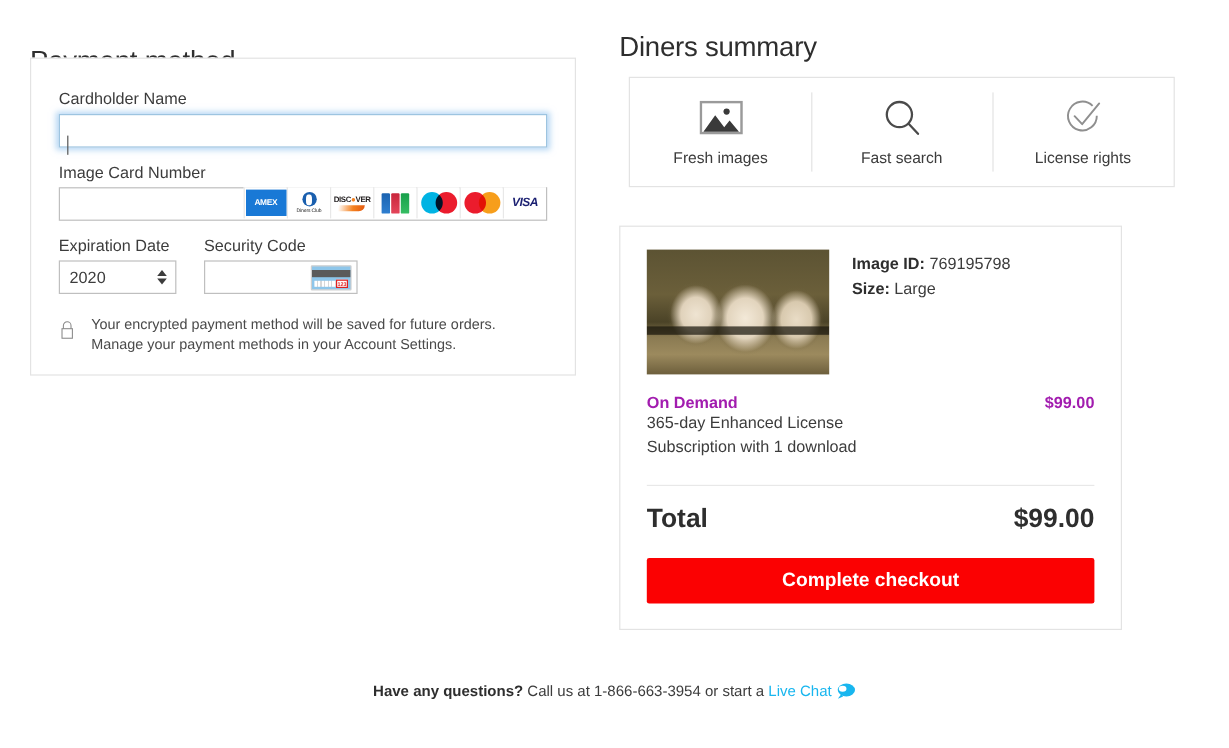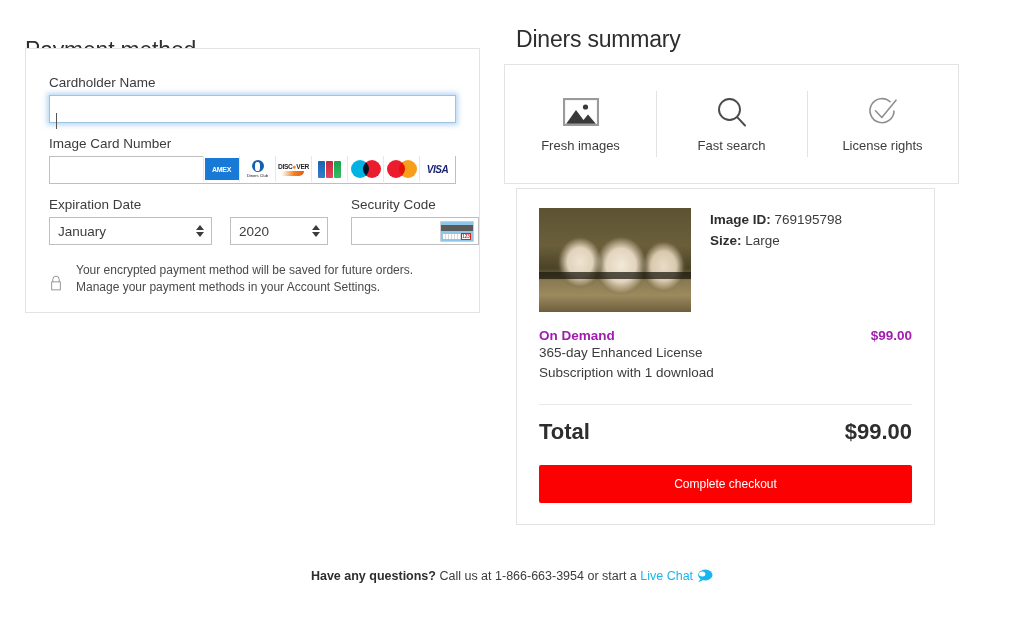--- a/index.html
+++ b/index.html
@@ -24,21 +24,21 @@
   #payment-title { left: 25px; top: 26px; margin-top: 11px; }
   #summary-title { left: 516px; top: 26px; }
 
   
   .panel {
     position: absolute;
     background: #fff;
     border: 1px solid #e3e3e3;
   }
   #payment-panel { left: 25px; top: 48px; width: 455px; height: 265px; }
-  #features-panel { left: 504px; top: 64px; width: 455px; height: 120px; }
+  #features-panel { left: 524px; top: 64px; width: 455px; height: 92px; }
   #order-panel { left: 516px; top: 188px; width: 419px; height: 337px; }
 
   
   .field-label {
     font-size: 13.5px;
     color: #3c3c3c;
     margin-bottom: 5px;
     display: block;
   }
   .form-inner { padding: 26px 23px 0 23px; }
@@ -120,21 +120,21 @@
     border: 1px solid #bfbfbf;
     background: #fff;
     position: relative;
     display: flex; align-items: center; justify-content: flex-end;
     padding-right: 4px;
   }
 
   
   .notice {
     display: flex;
-    align-items: flex-end;
+    align-items: flex-start;
     gap: 13px;
     margin-top: 17px;
   }
   .notice-text {
     font-size: 12px;
     line-height: 1.45;
     color: #4a4a4a;
     max-width: 380px;
   }
 
@@ -204,22 +204,22 @@
 
   .checkout-btn {
     display: block;
     width: 100%;
     margin-top: 20px;
     height: 38px;
     background: #fb0102;
     color: #fff;
     border: 0;
     font-family: "Liberation Sans", sans-serif;
-    font-size: 12px;
-    font-weight: normal;
+    font-size: 16px;
+    font-weight: bold;
     cursor: pointer;
     border-radius: 2px;
   }
 
   
   .footer {
     position: absolute;
     left: 0; right: 0; top: 569px;
     text-align: center;
     font-size: 12.5px;
@@ -359,27 +359,20 @@
               <span class="visa-txt">VISA</span>
             </div>
           </div>
         </div>
       </div>
 
       <div class="row-3">
         <div>
           <label class="field-label">Expiration Date</label>
           <div style="display:flex; gap:18px;">
-            <div class="sel" id="month-select">
-              <span>January</span>
-              <span class="stepper">
-                  <i class="up"></i>
-                  <i class="down"></i>
-                </span>
-            </div>
             <div class="sel" id="year-select">
               <span>2020</span>
               <span class="stepper">
                   <i class="up"></i>
                   <i class="down"></i>
                 </span>
             </div>
           </div>
         </div>
 

